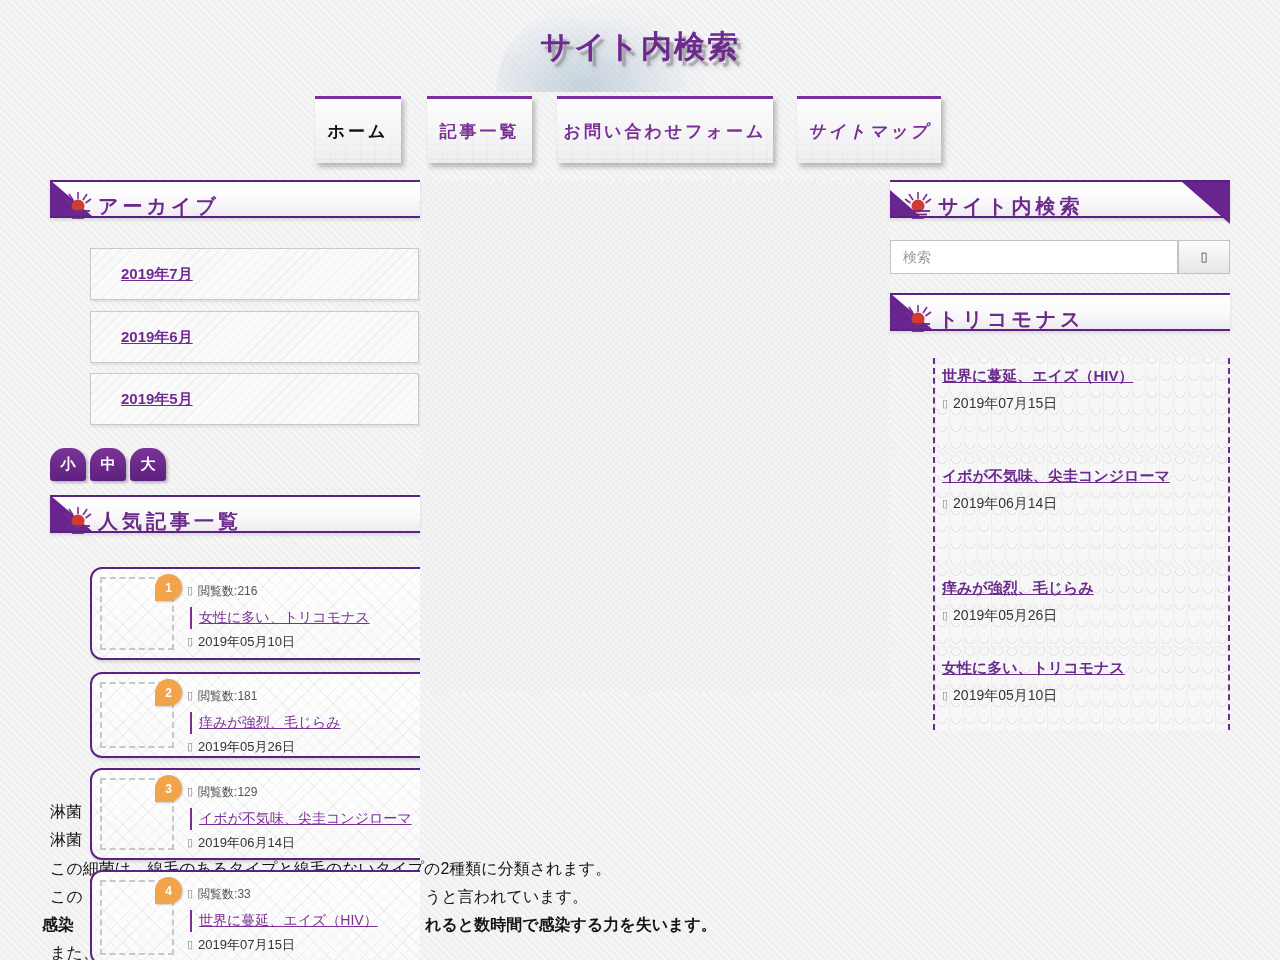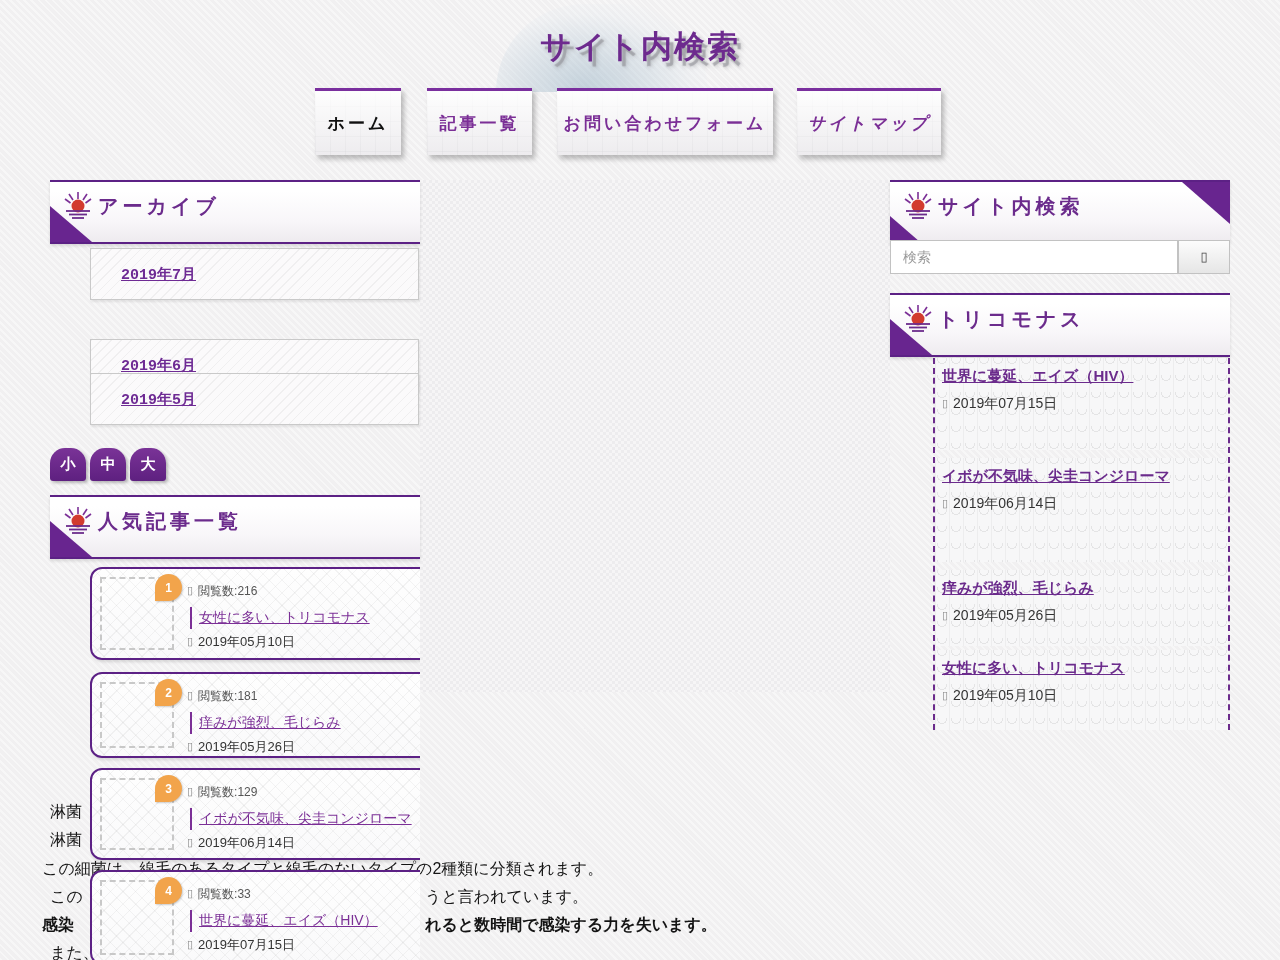--- a/index.html
+++ b/index.html
@@ -16,57 +16,57 @@
     border-radius:106px 106px 0 0;
     background:radial-gradient(ellipse at 42% 95%, rgba(140,170,190,.45), rgba(185,203,216,.35) 40%, rgba(225,232,238,.25) 62%, rgba(240,242,245,.08) 78%, transparent 85%);
   }
   .site-title {
     position:absolute; left:0; top:26px; width:100%; text-align:center;
     font-size:31px; font-weight:bold; color:#6d2a8e; letter-spacing:2px;
     text-shadow:4px 5px 1px rgba(145,145,150,.65), 5px 6px 4px rgba(120,120,125,.35);
   }
   
   .tab {
-    position:absolute; top:88px; height:67px;
+    position:absolute; top:96px; height:67px;
     display:flex; align-items:center; justify-content:center;
     font-size:17px; font-weight:bold; letter-spacing:3px; cursor:pointer;
     border-top:3px solid #7a2f9e;
     background-image:
       linear-gradient(180deg, rgba(255,255,255,.92), rgba(233,231,235,.55)),
       linear-gradient(rgba(185,185,190,.28) 1px, transparent 1px),
       linear-gradient(90deg, rgba(185,185,190,.28) 1px, transparent 1px);
     background-size:100% 100%, 15px 15px, 15px 15px;
     background-color:#f3f2f3;
     box-shadow:3px 4px 5px rgba(0,0,0,.25);
   }
   .tab.current { color:#111; }
   .tab:not(.current) { color:#7b2f96; }
   
   .widget-head {
-    position:absolute; height:64px;
+    position:absolute; height:38px;
     background:linear-gradient(180deg,#ffffff 15%,#f8f6f9 65%,#eeebef);
     border-top:2px solid #5c2185; border-bottom:2px solid #5c2185;
     box-shadow:0 2px 3px rgba(0,0,0,.12);
   }
   .tri-bl { position:absolute; left:0; bottom:0; width:42px; height:36px;
     background:#68258f; clip-path:polygon(0 0, 0 100%, 100% 100%); }
   .tri-tr { position:absolute; right:0; top:0; width:48px; height:42px;
     background:#68258f; clip-path:polygon(0 0, 100% 0, 100% 100%); }
   .sun { position:absolute; left:13px; top:9px; }
   .head-label { position:absolute; left:48px; top:11px; font-size:20px;
     font-weight:bold; color:#6b2b8c; letter-spacing:4px; }
   
   .arch-item {
     position:absolute; left:90px; width:329px; height:52px;
     border:1px solid #c9c9c9; box-shadow:1px 2px 2px rgba(0,0,0,.08);
     background:repeating-linear-gradient(135deg, rgba(182,182,182,.16) 0 1px, transparent 1px 7px), #fbfafb;
     cursor:pointer;
   }
   .arch-item a { position:absolute; left:30px; top:16px; font-size:15px;
-    font-weight:bold; color:#6e2b94; text-decoration:underline;font-family:Liberation Mono, monospace; }
+    font-weight:bold; color:#6e2b94; text-decoration:underline; }
   
   .fs-btn {
     position:absolute; top:448px; width:36px; height:33px;
     border:none; border-radius:15px 15px 3px 3px; cursor:pointer;
     background:linear-gradient(180deg,#7a3397,#5e2080);
     color:#fff; font-size:15px; font-weight:bold; text-align:center;
     box-shadow:2px 2px 3px rgba(0,0,0,.25);
     font-family:"Liberation Sans", sans-serif;
   }
   
@@ -147,21 +147,21 @@
 
 <div class="tab current" style="left:315px;width:86px;">ホーム</div>
 <div class="tab" style="left:427px;width:105px;">記事一覧</div>
 <div class="tab" style="left:557px;width:216px;">お問い合わせフォーム</div>
 <div class="tab" style="left:797px;width:144px;font-style:italic;">サイトマップ</div>
 
 <div class="center-pattern"></div>
 
 <div class="frag" style="left:50px;top:802px;">淋菌</div>
 <div class="frag" style="left:50px;top:830px;">淋菌</div>
-<div class="frag" style="left:42px;top:859px;">この細菌は、線毛のあるタイプと線毛のないタイプの2種類に分類されます。</div>
+<div class="frag" style="left:50px;top:859px;">この細菌は、線毛のあるタイプと線毛のないタイプの2種類に分類されます。</div>
 <div class="frag" style="left:50px;top:887px;">この</div>
 <div class="frag" style="left:425px;top:887px;text-align:right;">うと言われています。</div>
 <div class="frag bold" style="left:42px;top:915px;">感染</div>
 <div class="frag" style="left:425px;top:915px;font-weight:bold;">れると数時間で感染する力を失います。</div>
 <div class="frag" style="left:50px;top:943px;">また、</div>
 
 <div class="widget-head" style="left:50px;top:180px;width:370px;">
   <span class="tri-bl"></span>
   <span class="sun">
     <svg width="30" height="30" viewBox="0 0 30 30">
@@ -178,21 +178,21 @@
           <line x1="6" y1="23.5" x2="24" y2="23.5"></line>
         <line x1="9" y1="27" x2="21" y2="27"></line>
       </g>
     </svg>
   </span>
   <span class="head-label">アーカイブ</span>
 </div>
 <div class="arch-item" style="top:248px;">
   <a>2019年7月</a>
 </div>
-<div class="arch-item" style="top:311px;margin-top:28px;">
+<div class="arch-item" style="top:311px;">
   <a>2019年6月</a>
 </div>
 <div class="arch-item" style="top:373px;">
   <a>2019年5月</a>
 </div>
 
 <button class="fs-btn" style="left:50px;">小</button>
 <button class="fs-btn" style="left:90px;">中</button>
 <button class="fs-btn" style="left:130px;">大</button>
 

